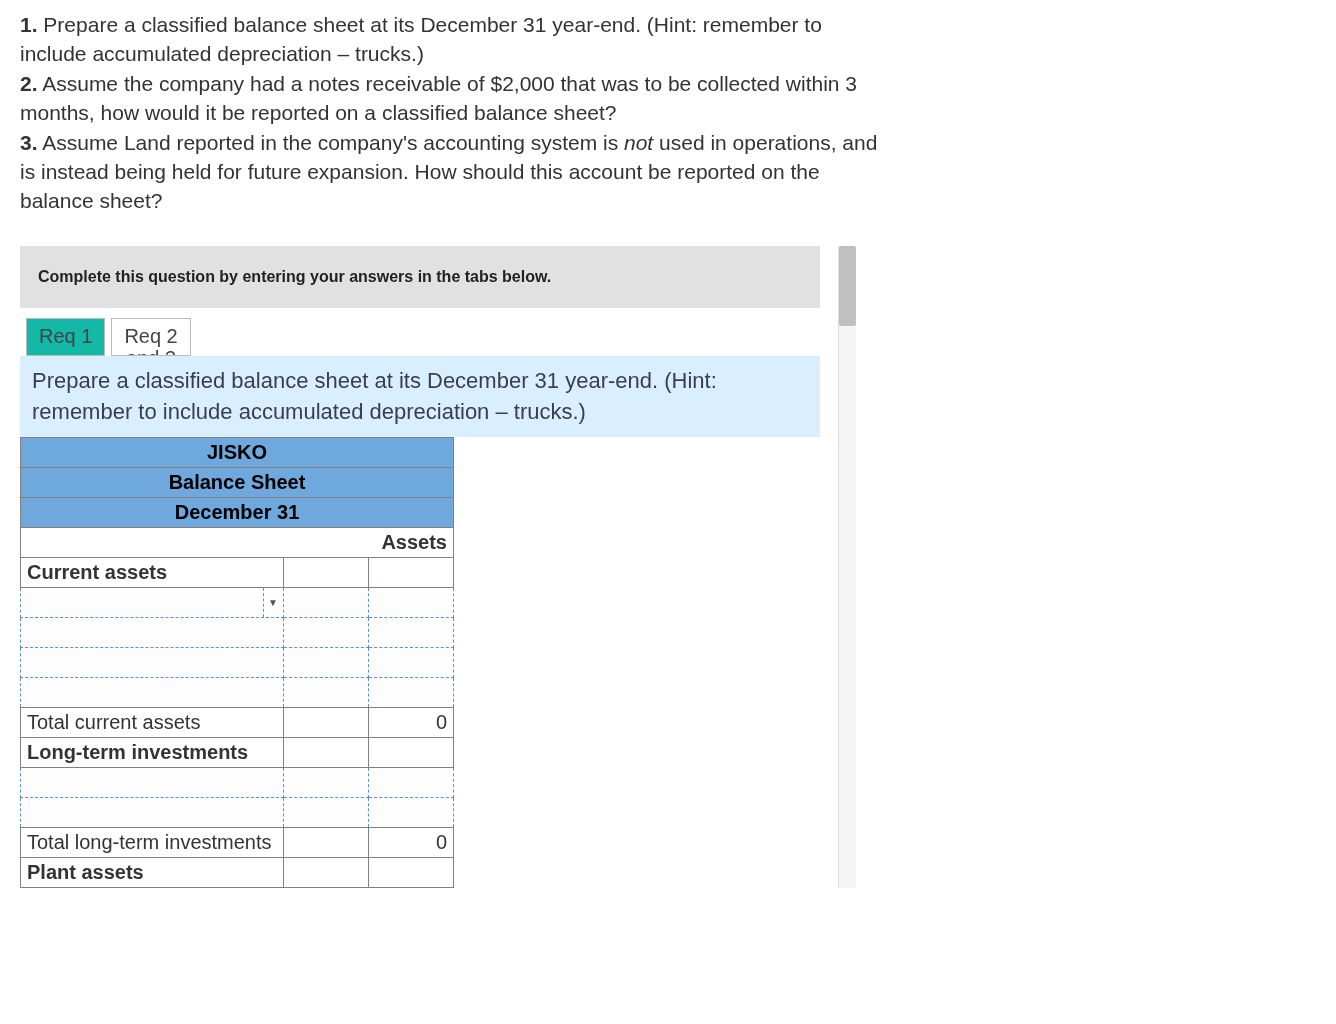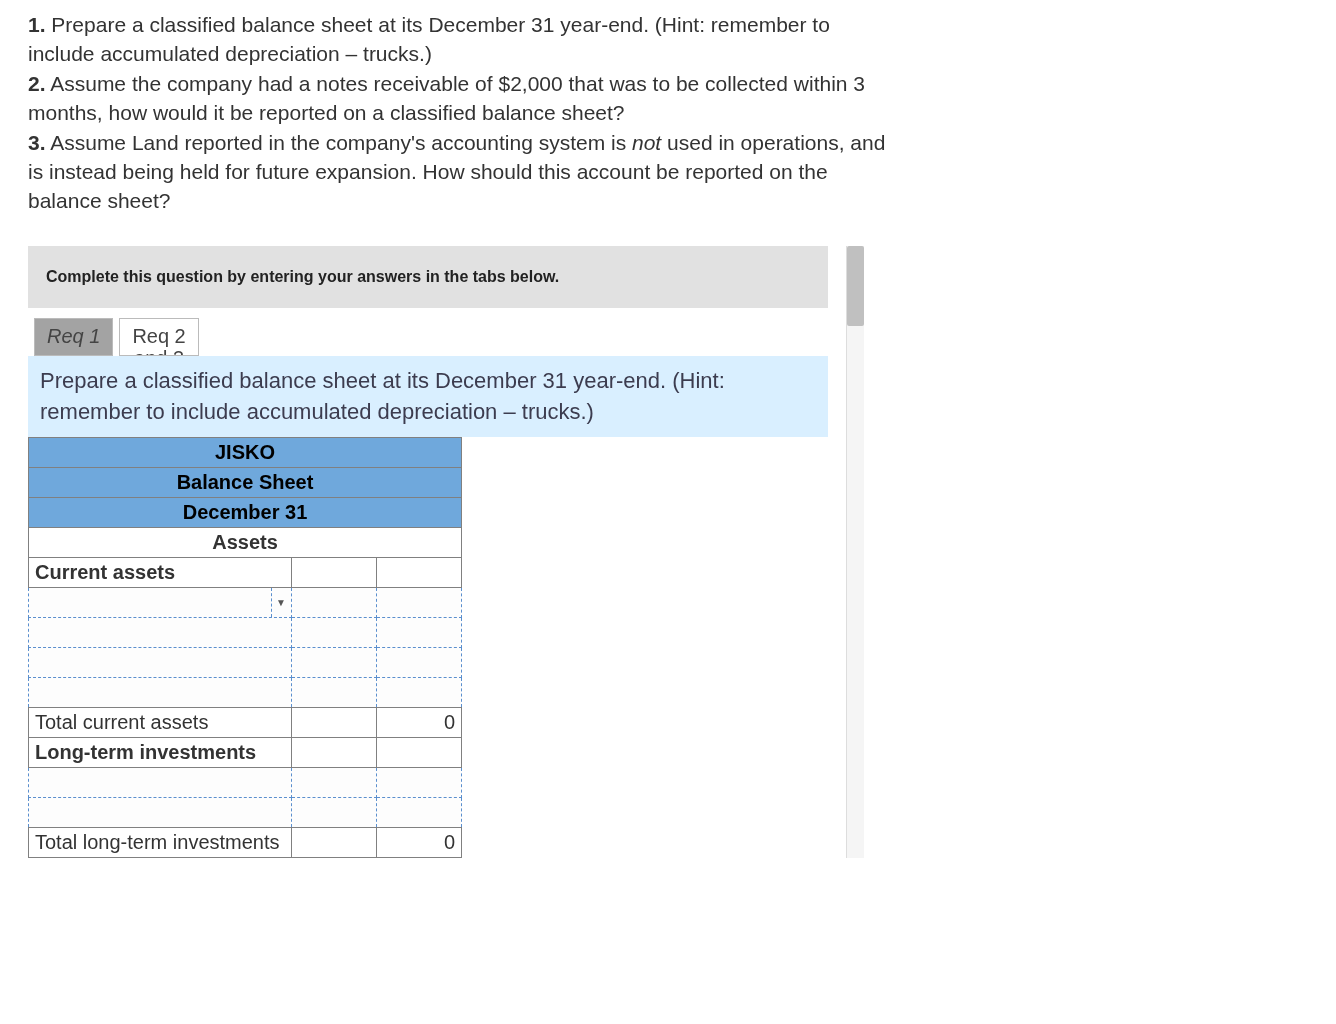--- a/index.html
+++ b/index.html
@@ -7,21 +7,20 @@
     margin: 0;
     padding: 0;
     font-family: Arial, Helvetica, sans-serif;
     font-size: 21px;
     color: #333;
     background: #fff;
   }
   .container {
     padding: 10px 20px 0 20px;
     max-width: 900px;
-    margin-left: 8px;
   }
   .question-text {
     line-height: 1.4;
     margin-bottom: 30px;
   }
   .question-text .num {
     font-weight: bold;
   }
   .question-text em {
     font-style: italic;
@@ -47,22 +46,21 @@
     padding: 6px 12px 0 12px;
     font-size: 20px;
     color: #444;
     height: 38px;
     overflow: hidden;
     line-height: 1.1;
     min-width: 74px;
     text-align: center;
   }
   .tab.active {
-    background: #a3a3a3;
-    font-style: italic;
+    background: #14b8a6;
   }
   .sub-instruction {
     background: #d9efff;
     color: #3c3c4f;
     padding: 10px 12px;
     font-size: 22px;
     line-height: 1.4;
   }
   table.balance-sheet {
     border-collapse: collapse;
@@ -77,21 +75,21 @@
     vertical-align: middle;
   }
   .hdr {
     background: #6fa8dc;
     text-align: center;
     font-weight: bold;
     color: #000;
   }
   .subhdr {
     background: #fff;
-    text-align: center;
+    text-align: right;
     font-weight: bold;
   }
   .section-label {
     font-weight: bold;
     background: #fff;
   }
   .col-label { width: 270px; }
   .col-amt1 { width: 90px; text-align: right; }
   .col-amt2 { width: 88px; text-align: right; }
   .input-cell {
@@ -226,16 +224,21 @@
       <tr>
         <td class="col-label input-cell"></td>
         <td class="col-amt1 input-cell"></td>
         <td class="col-amt2 input-cell"></td>
       </tr>
       <tr>
         <td class="col-label">Total long-term investments</td>
         <td class="col-amt1"></td>
         <td class="col-amt2 val-zero">0</td>
       </tr>
+      <tr>
+        <td class="section-label col-label">Plant assets</td>
+        <td class="col-amt1"></td>
+        <td class="col-amt2"></td>
+      </tr>
     </tbody>
       </table>
   </div>
 </div>
 
 </body></html>

